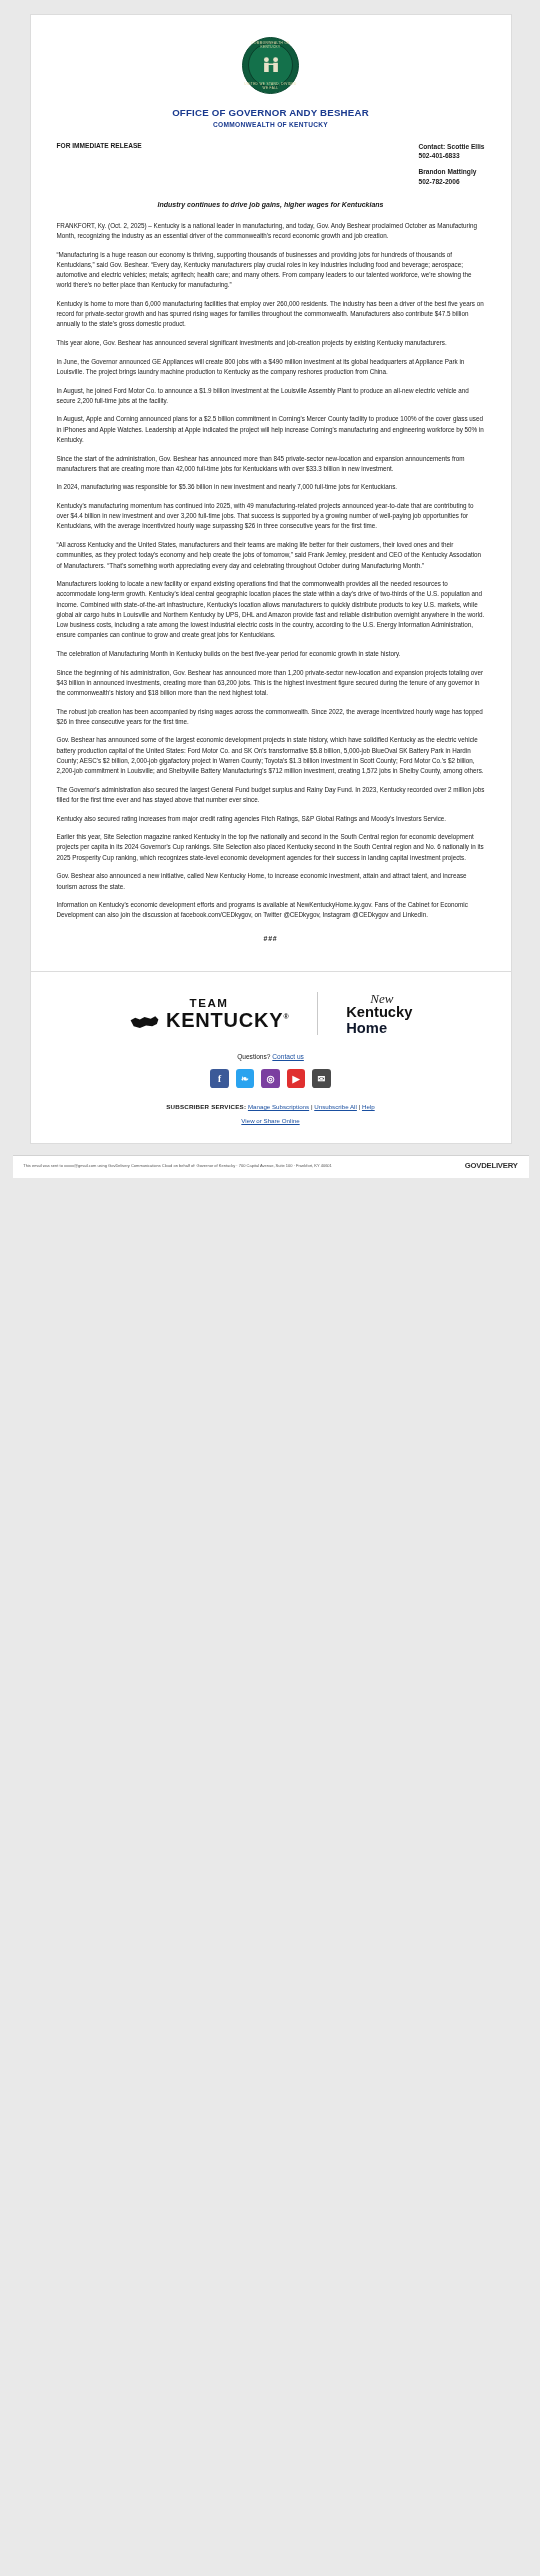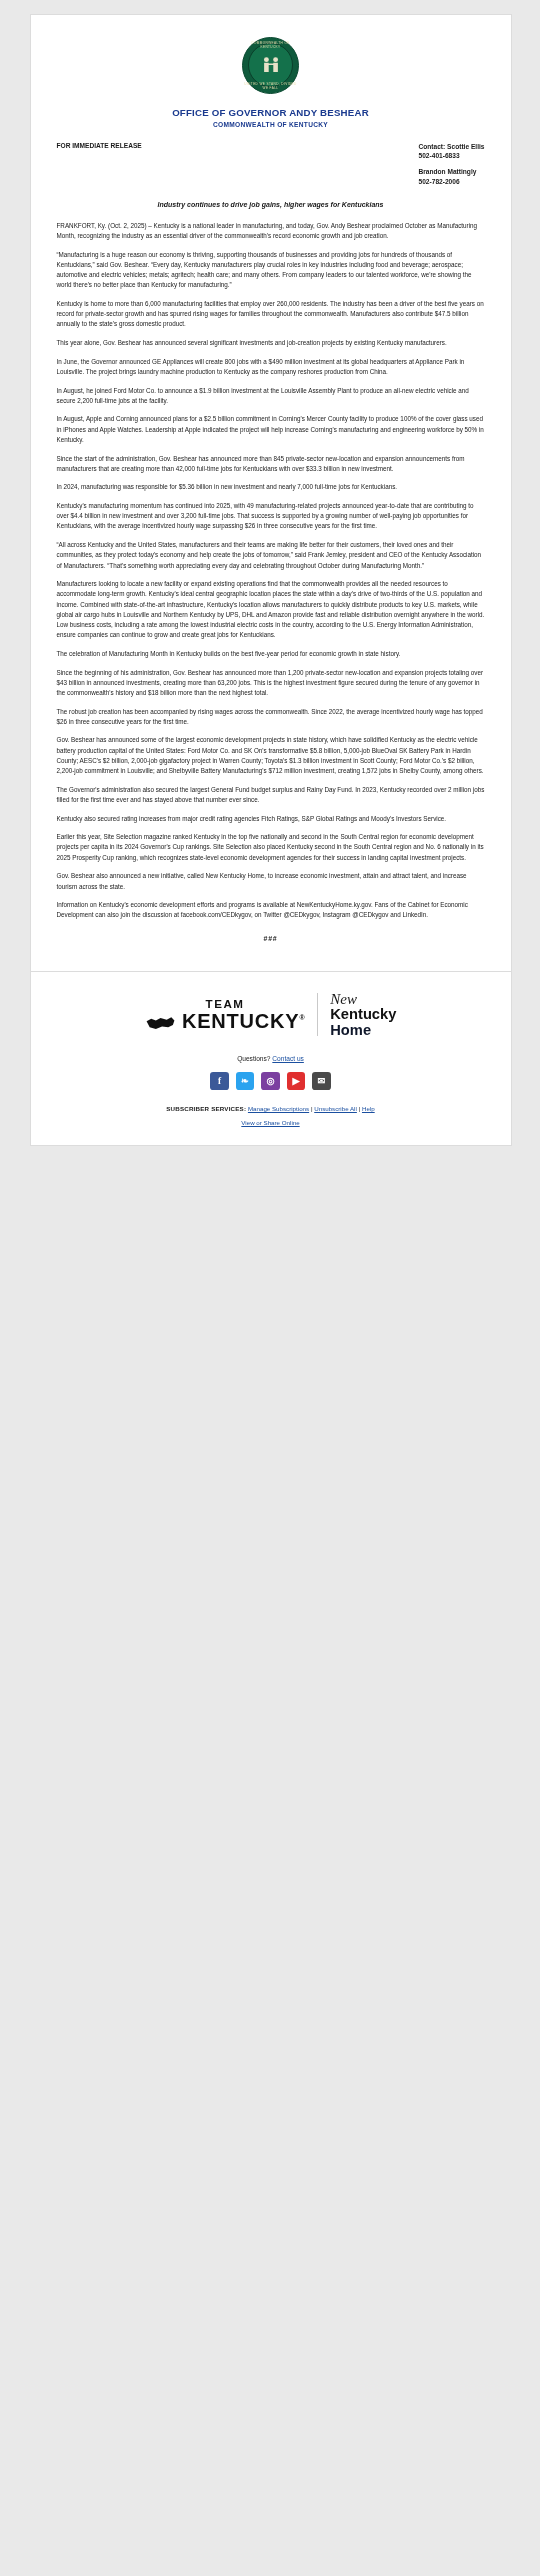--- a/index.html
+++ b/index.html
@@ -99,29 +99,29 @@
 
   
   .brand {
     background: #ffffff;
     margin: 0 17px;
     padding: 20px 26px 14px 26px;
     border: 0.8px solid #dcdcdc;
     border-top: none;
   }
   .brand-row {
-    display: flex; align-items: center; justify-content: center; gap: 12px;
+    display: flex; align-items: center; justify-content: center; gap: 28px;
   }
   .team-ky { text-align: center; line-height: 1; }
   .team-ky .t1 { font-size: 11.6px; font-weight: bold; letter-spacing: 1.5px; color: #111; }
   .team-ky .t2 { font-size: 20px; font-weight: bold; letter-spacing: 0.8px; color: #111; margin-top: 1.5px;}
   .ky-shape { width: 31px; height: 17px; display:inline-block; vertical-align: middle; }
   .divider-v { width: 0.8px; height: 43px; background: #c9c9c9; }
   .new-ky { text-align: left; line-height: 1.05; }
-  .new-ky .n1 { font-size: 15px; font-style: italic; color: #1a1a1a; font-family: "Liberation Serif", serif; }
+  .new-ky .n1 { font-size: 13px; font-style: italic; color: #1a1a1a; font-family: "Liberation Serif", serif; margin-left: 24px; }
   .new-ky .n2 { font-size: 14.7px; font-weight: bold; color: #111; }
   .new-ky .n3 { font-size: 14.7px; font-weight: bold; color: #0f172a; }
 
   .questions { text-align: center; font-size: 6.6px; margin-top: 17px; }
   .social-row { display: flex; justify-content: center; gap: 7px; margin-top: 9.3px; }
   .sicon { width: 18.5px; height: 18.5px; border-radius: 3.1px; display: flex; align-items: center; justify-content: center; color: #fff; font-size: 9.3px; font-weight: bold; font-family: "Liberation Serif", serif; }
   .s-fb { background: #3b5998; }
   .s-tw { background: #2aa3ef; }
   .s-ig { background: #7b3fa0; }
   .s-yt { background: #e02f2f; }
@@ -248,15 +248,19 @@
       <a href="#">Unsubscribe All</a>
       <span>|</span>
       <a href="#">Help</a>
     </div>
 
     <div class="viewshare">
       <a href="#">View or Share Online</a>
     </div>
   </div>
 
+  <div class="bottombar">
+    <div class="addr">This email was sent to xxxxx@gmail.com using GovDelivery Communications Cloud on behalf of: Governor of Kentucky · 700 Capital Avenue, Suite 100 · Frankfort, KY 40601</div>
+    <div class="govd">GOVDELIVERY</div>
+  </div>
 
 </div>
 
 
 </body></html>

